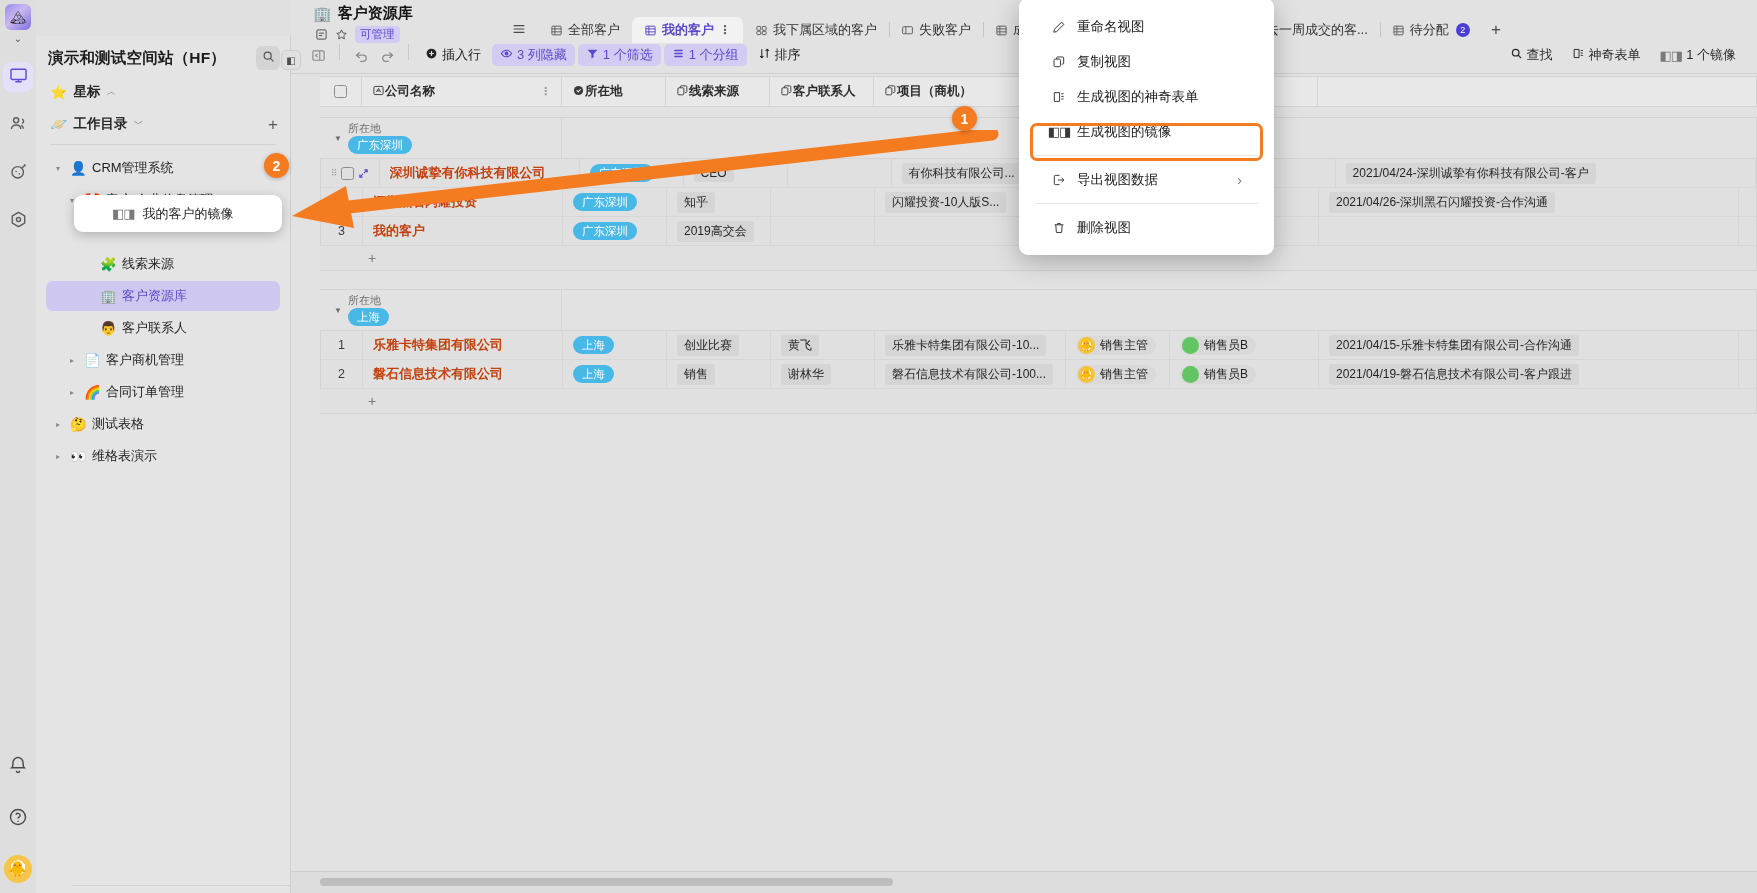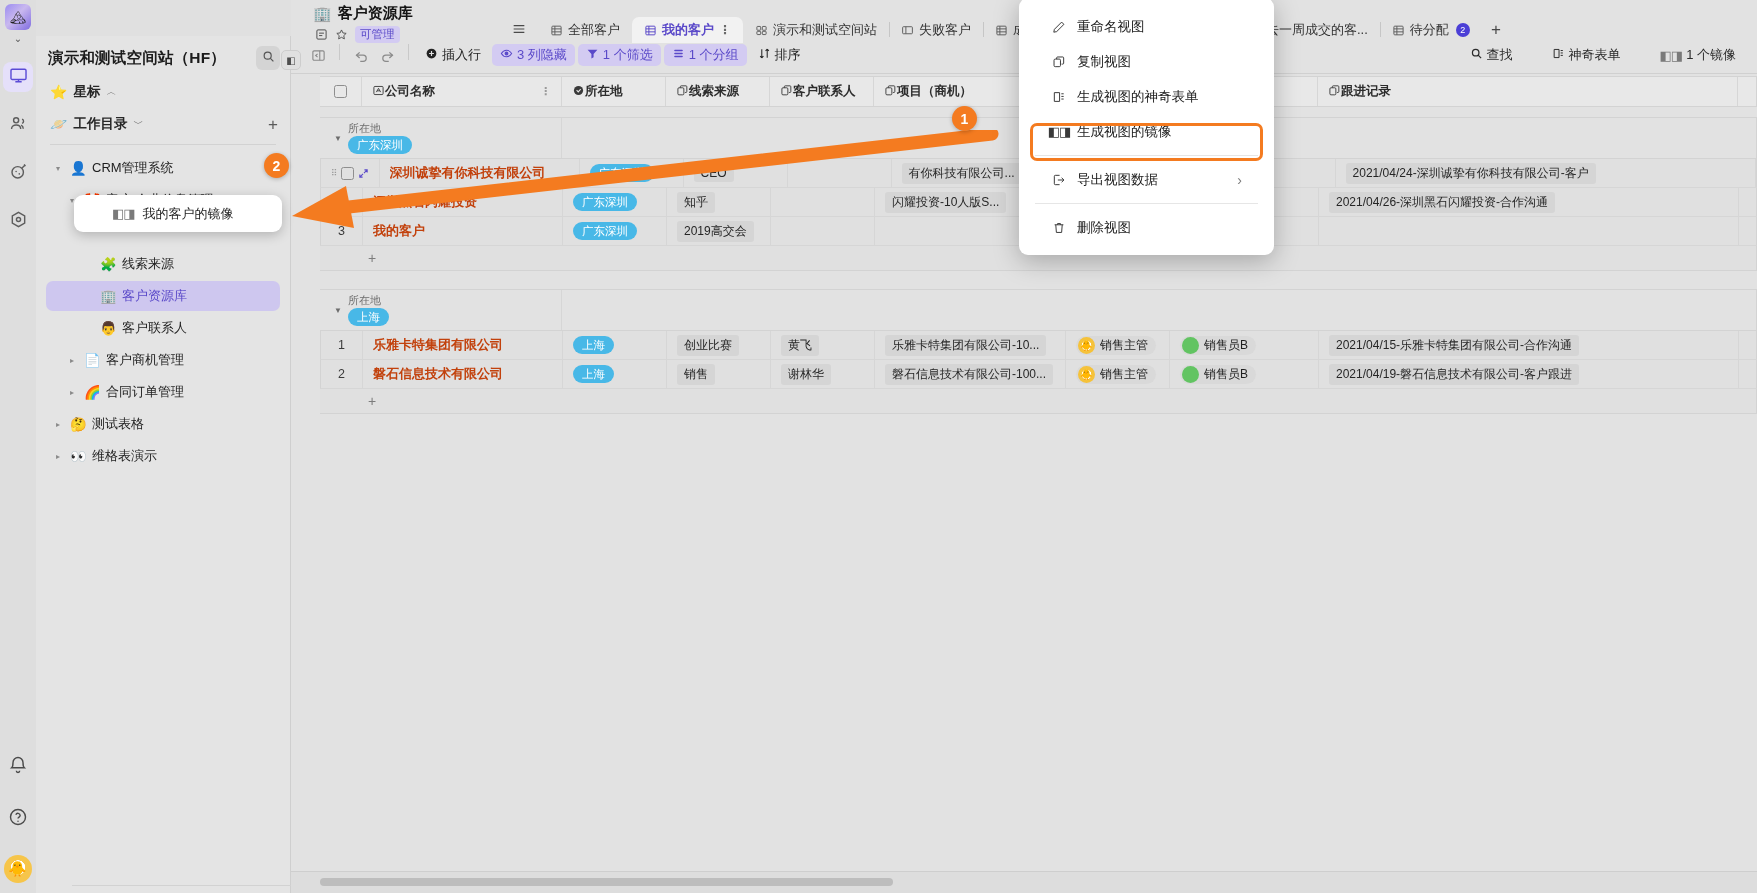--- a/index.html
+++ b/index.html
@@ -114,21 +114,21 @@
     height:30px; display:flex;align-items:flex-start; padding-left:14px; padding-right:10px;
     border-bottom:1px solid #d0d0d0;
   }
   .tb-ico{ width:26px;height:22px;display:flex;align-items:center;justify-content:center;color:#8a8a8a; }
   .tb-ico svg{width:15px;height:15px;}
   .tb-sep{ width:1px;height:16px;background:#c9c9c9;margin:0 8px; }
   .tb-btn{ display:flex;align-items:center;gap:4px;height:22px;padding:0 8px;border-radius:5px;font-size:13px;color:#232323;margin-right:3px; }
   .tb-btn svg{width:13px;height:13px;}
   .tb-btn.accent{ background:#d3cbf2;color:#5a49c9; }
   .tb-btn.accent svg{ color:#5a49c9; }
-  .tb-right{ margin-left:auto; display:flex;align-items:center;gap:20px; }
+  .tb-right{ margin-left:auto; display:flex;align-items:center;gap:0; }
   .tb-right .tb-btn{ color:#2b2b2b; }
 
   
   .gridwrap{ position:absolute; left:0; right:0; top:76px; bottom:26px; overflow:hidden; }
   .gridpad{ padding-left:29px; }
   .hdr-row{ display:flex; height:31px; background:#e8e8e8; border:1px solid #d3d3d3; border-left:none; }
   .cell{ display:flex;align-items:center; padding:0 10px; font-size:12.5px; border-right:1px solid #d6d6d6; flex:0 0 auto; }
   .hdr-cell{ color:#2c2c2c; font-weight:bold; gap:0; background:#e8e8e8; position:relative;}
   .hdr-cell svg{width:13px;height:13px;color:#3a3a3a;}
   .hdr-cell.hl{ color:#5a49c9; border-top:2px solid #5a49c9; }
@@ -419,21 +419,21 @@
         </div>
         <div class="tab">
           <span class="tab-ico">
               <svg viewBox="0 0 24 24" fill="none" stroke="currentColor" stroke-width="1.8">
                 <rect x="3.5" y="4.5" width="7" height="7" rx="1.2"></rect>
                 <rect x="13.5" y="4.5" width="7" height="7" rx="1.2"></rect>
                 <rect x="3.5" y="13.5" width="7" height="6" rx="1.2"></rect>
                 <rect x="13.5" y="13.5" width="7" height="6" rx="1.2"></rect>
               </svg>
             </span>
-          <span>演示和测试空间站</span>
+          <span>我下属区域的客户</span>
         </div>
         <div class="tab">
           <span class="tab-ico">
               <svg viewBox="0 0 24 24" fill="none" stroke="currentColor" stroke-width="1.8">
                 <rect x="3" y="5" width="18" height="13" rx="1.6"></rect>
                 <path d="M9 5v13"></path>
               </svg>
             </span>
           <span>失败客户</span>
         </div>
@@ -613,27 +613,20 @@
           </div>
           <div class="cell hdr-cell c-oppown">
             <span><svg viewBox="0 0 24 24" fill="none" stroke="currentColor" stroke-width="1.7">
                   <rect x="3.5" y="5" width="13" height="11" rx="1.6"></rect>
                   <path d="M3.5 9.5h13"></path>
                   <circle cx="17" cy="17" r="3.4"></circle>
                   <path d="M19.6 19.6L22 22"></path>
                 </svg></span>
             <span>商机负责人</span>
           </div>
-          <div class="cell hdr-cell c-follow">
-            <span><svg viewBox="0 0 24 24" fill="none" stroke="currentColor" stroke-width="1.7">
-                  <rect x="3.5" y="7" width="11" height="13" rx="2"></rect>
-                  <path d="M8 7V5a1.6 1.6 0 011.6-1.6h9A1.6 1.6 0 0120 5v9A1.6 1.6 0 0118.4 15.6h-2"></path>
-                </svg></span>
-            <span>跟进记录</span>
-          </div>
         </div>
 
         <div class="group">
           <div class="group-hdr">
             <div class="gh-first">
               <span class="gh-caret">▼</span>
               <span class="gh-txt">
                 <span class="gh-label">所在地</span>
                 <span><span class="pill">广东深圳</span></span>
               </span>

